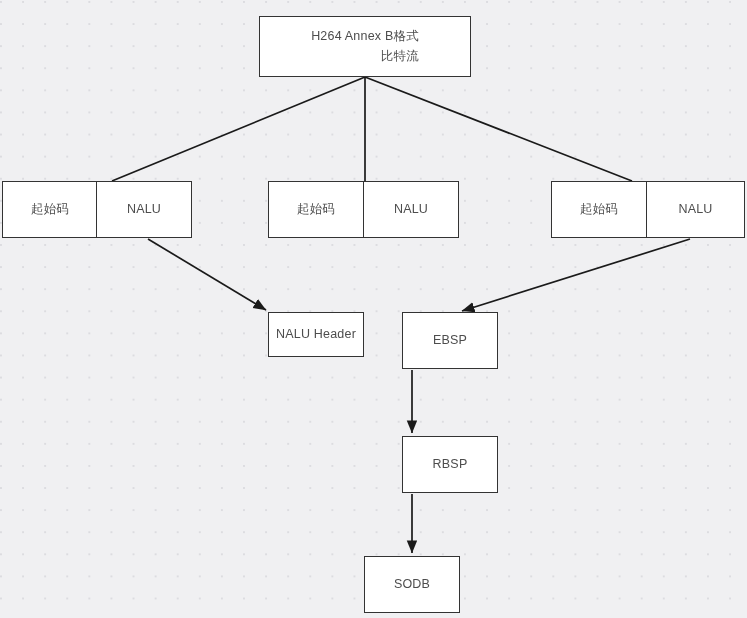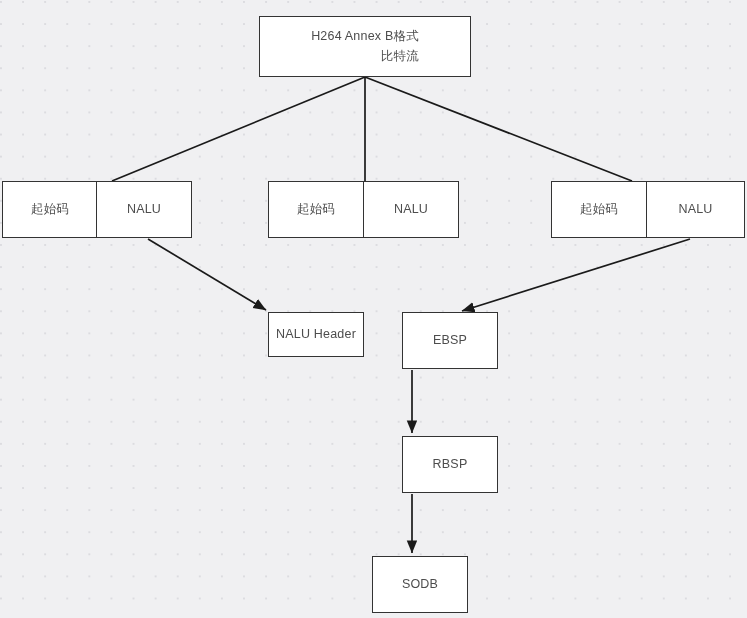--- a/index.html
+++ b/index.html
@@ -108,21 +108,20 @@
     top: 436px;
     width: 96px;
     height: 57px;
     margin-left: 38px;
   }
   #node-sodb {
     left: 364px;
     top: 556px;
     width: 96px;
     height: 57px;
-    margin-left: 8px;
   }
 </style>
 </head>
 <body>
 
 <div id="canvas">
 
   <svg class="svg-layer" viewBox="0 0 747 618" width="747" height="618">
     <defs>
       <marker id="arrowhead" markerWidth="9" markerHeight="9" refX="7.4" refY="3.1" orient="auto" markerUnits="strokeWidth">

